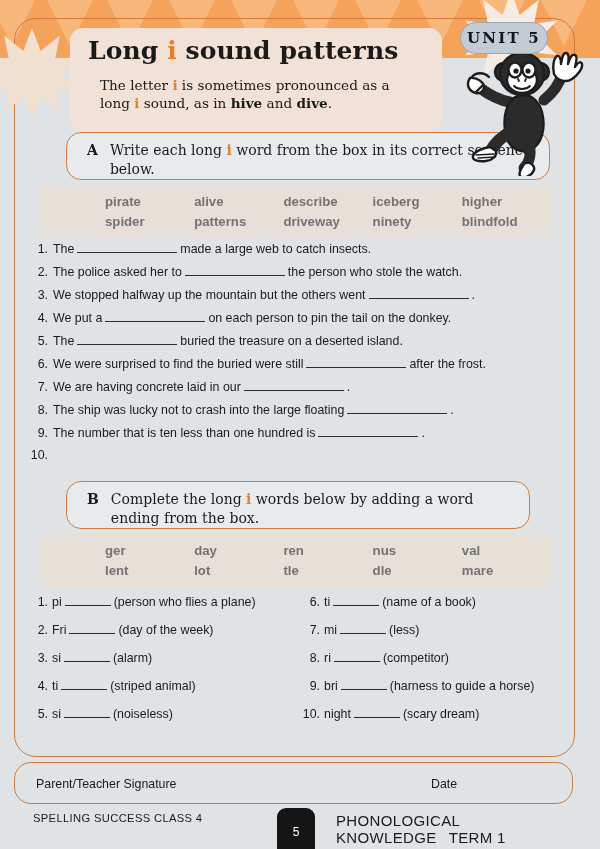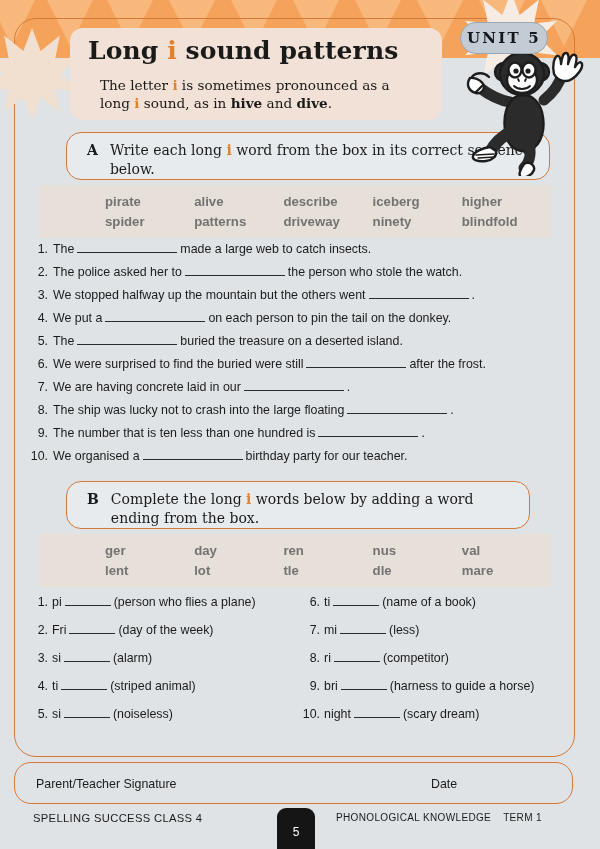--- a/index.html
+++ b/index.html
@@ -48,21 +48,21 @@
     border: 1.6px solid #d4793a;
     border-radius: 22px;
     background: transparent;
     z-index: 2;
   }
 
   
   .title-card {
     position: absolute;
     left: 70px; top: 28px;
-    width: 372px; height: 92px;
+    width: 372px; height: 104px;
     background: #f1e1d6;
     border-radius: 13px;
     z-index: 4;
     padding: 6px 18px 0 18px;
     box-sizing: border-box;
   }
   .title-card h1 {
     margin: 2px 0 4px 0;
     font-family: "DejaVu Serif", serif;
     font-size: 25px;
@@ -239,21 +239,21 @@
   .foot-left {
     position: absolute;
     left: 33px; top: 812px;
     font-size: 11.2px;
     letter-spacing: 0.35px;
     z-index: 4;
   }
   .foot-right {
     position: absolute;
     left: 336px; top: 812px;
-    font-size: 10px;
+    font-size: 15px;
     letter-spacing: 0.35px;
     z-index: 4;
   }
   .foot-right .term { margin-left: 12px; }
   .page-tab {
     position: absolute;
     left: 277px; top: 808px;
     width: 38px; height: 41px;
     background: #151515;
     border-radius: 9px 9px 0 0;
@@ -398,21 +398,20 @@
     <div class="srow">
         <span class="snum">8.</span>
         <span class="stext"><span>The ship was lucky not to crash into the large floating</span><span class="blank b-long"></span><span>.</span></span>
       </div>
     <div class="srow">
         <span class="snum">9.</span>
         <span class="stext"><span>The number that is ten less than one hundred is</span><span class="blank b-long"></span><span>.</span></span>
       </div>
     <div class="srow">
         <span class="snum">10.</span>
-        <span class="stext"><span>We organised a</span><span class="blank b-long"></span><span>birthday party for our teacher.</span></span>
       </div>
   </div>
 
   <div class="callout" id="callout-b">
     <div class="letter">B</div>
     <div class="ctext"><span>Complete the long </span><span class="hi">i</span><span> words below by adding a word ending from the box.</span></div>
   </div>
 
   <div class="wordbank" id="wordbank-b">
     <span>ger</span>

